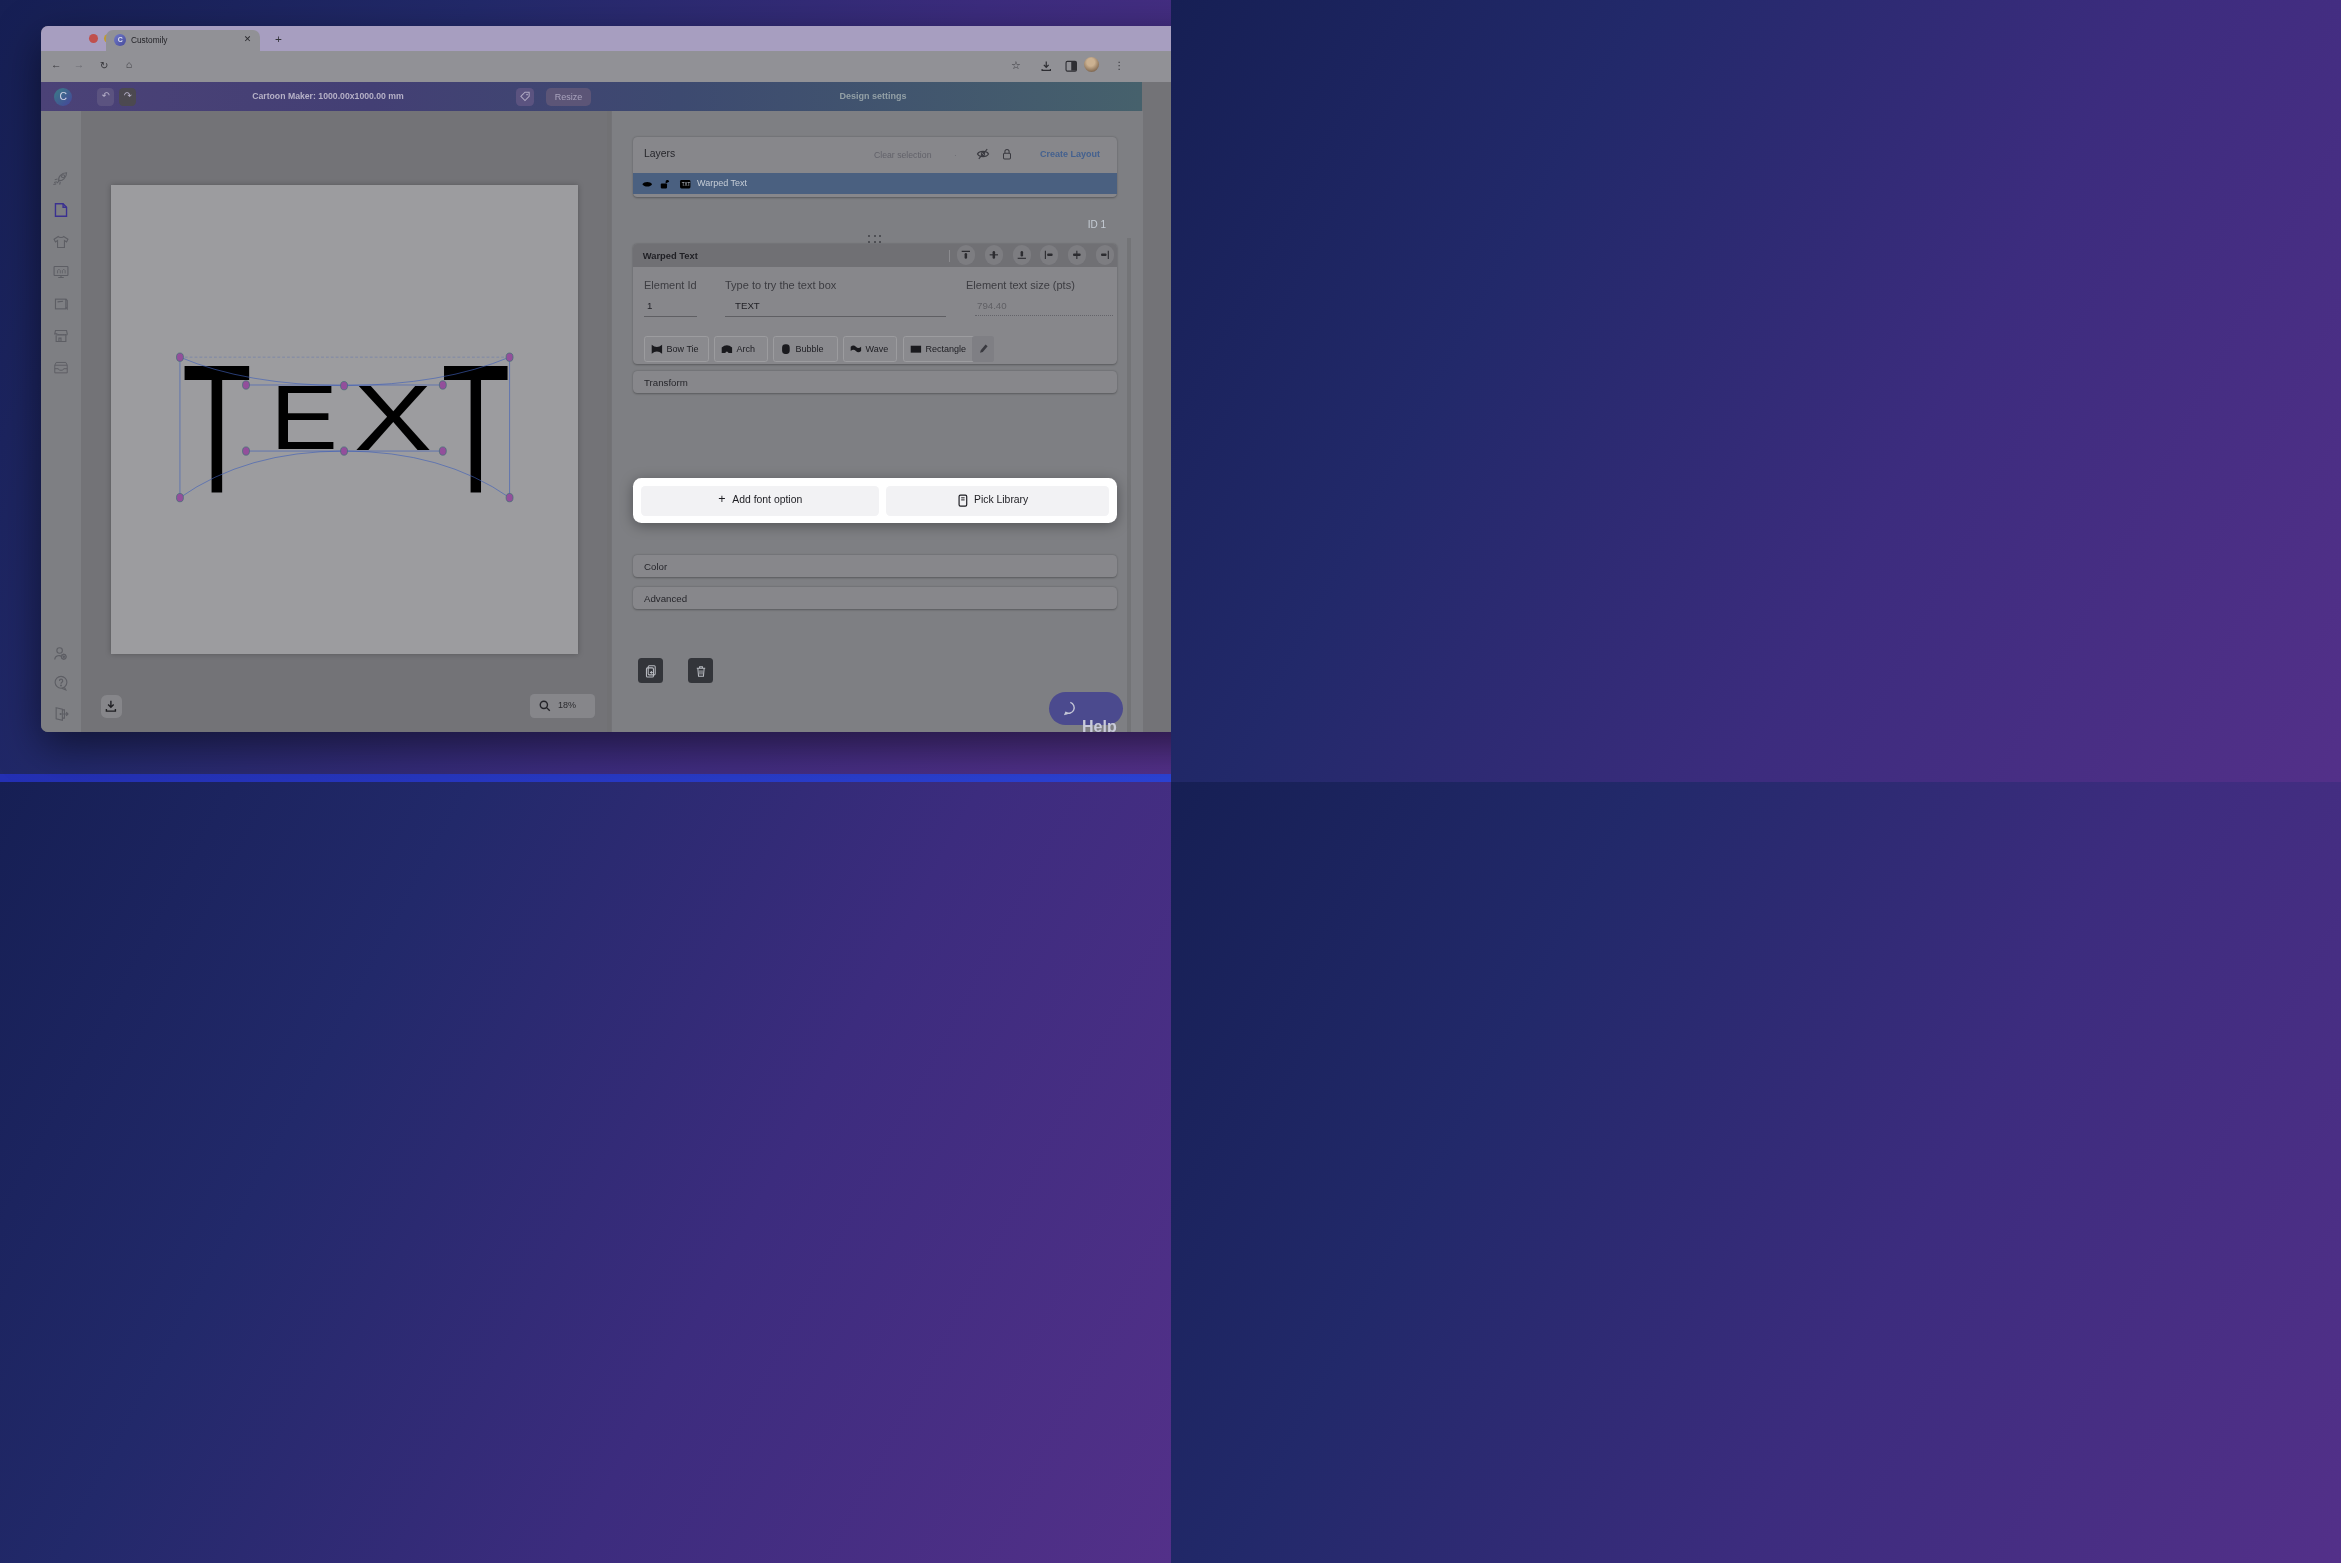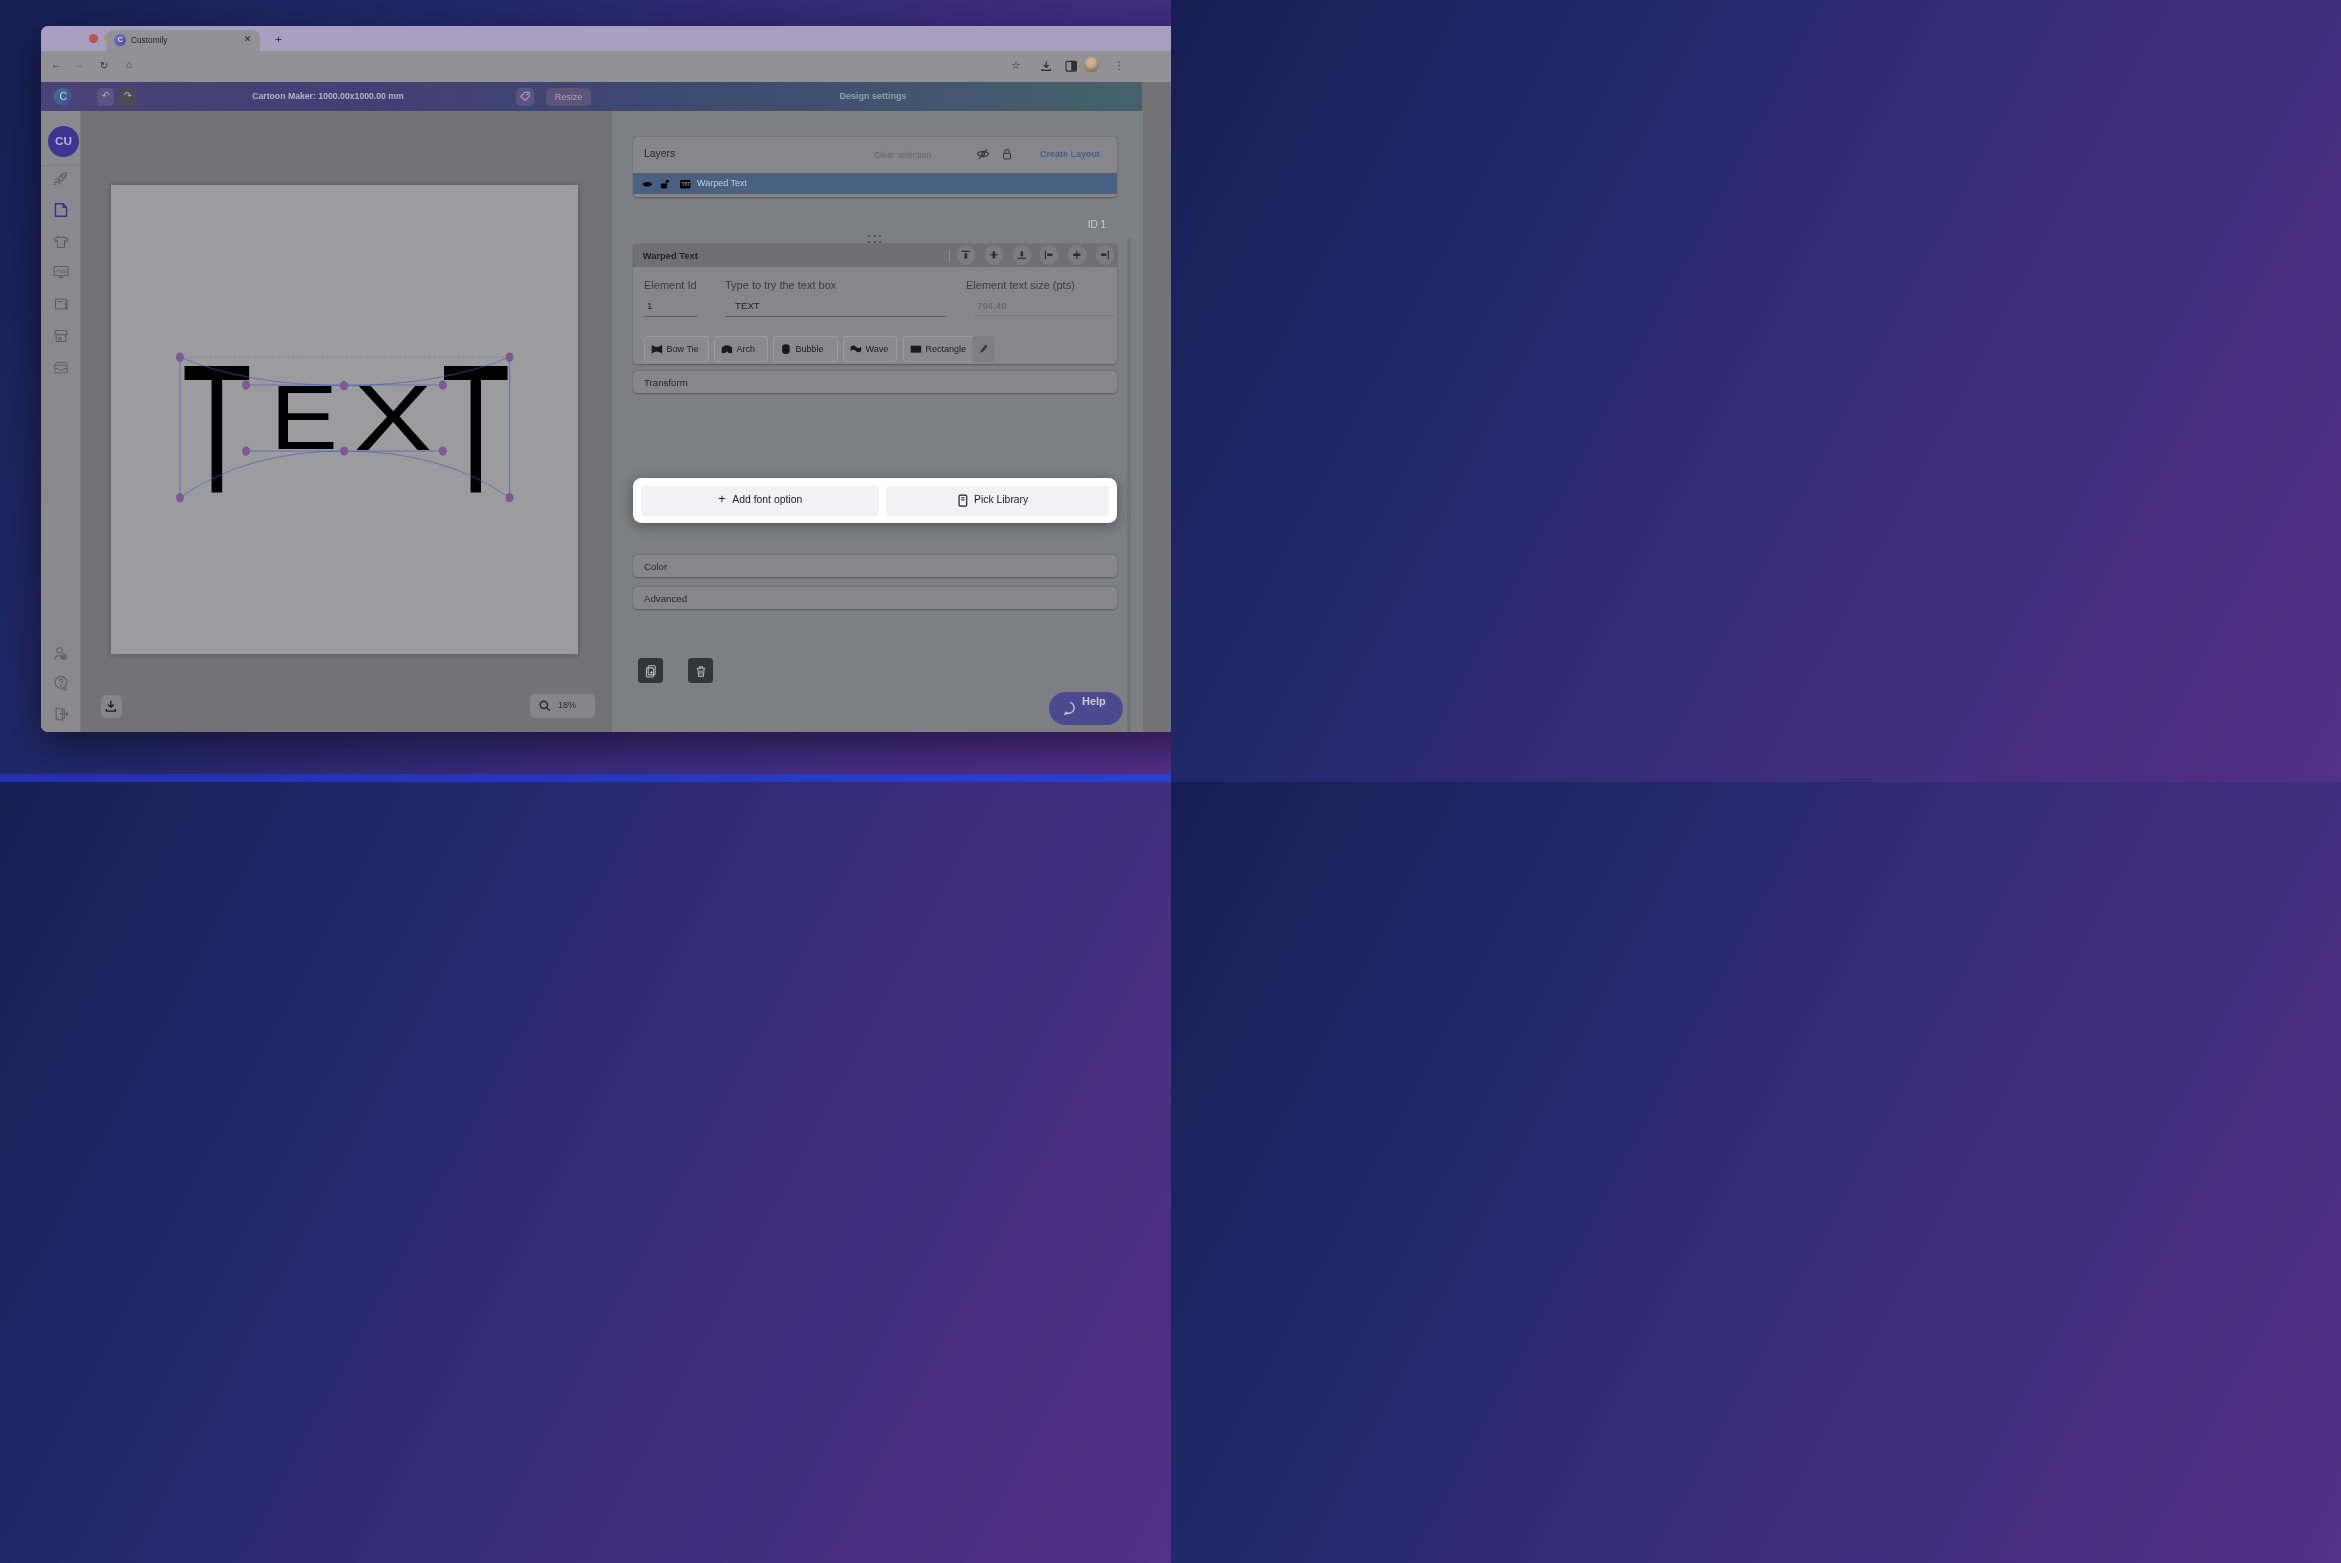--- a/index.html
+++ b/index.html
@@ -137,21 +137,21 @@
     font-size:10.4px; color:#1c1c21; }
   .spotbtn .lbl { position:absolute; top:8.3px; }
 
   
   .sqbtn { position:absolute; width:25px; height:25px; background:#33353a; border-radius:3.5px; }
   .sqbtn svg { position:absolute; left:5.6px; top:5.6px; width:14px; height:14px; stroke:#b9bcc2; fill:none; stroke-width:1.5; }
 
   .helppill { position:absolute; left:1008px; top:610px; width:74px; height:33px; background:#4b4a8e;
     border-radius:16.7px; }
   .helppill svg { position:absolute; left:14px; top:9px; width:14.6px; height:14.6px; stroke:#c3c5d6; fill:none; stroke-width:2; }
-  .helplbl { position:absolute; left:33px; top:3px; font-size:11px; font-weight:bold; color:#c9cbda; }
+  .helplbl { position:absolute; left:33px; top:26px; font-size:16px; font-weight:bold; color:#c9cbda; }
 </style>
 </head>
 <body>
 
 <div class="desktop-bottom"></div>
 
 <div class="window">
 
   <div class="tabstrip">
     <div class="tl" style="left:48px;background:#c0504d"></div>
@@ -193,24 +193,20 @@
       <div class="tagbtn">
         <svg width="18" height="17.4" viewBox="0 0 26 25">
             <path d="M7 12 L13 6 H19 V12 L13 18 Z" fill="none" stroke="#b1abc4" stroke-width="1.5"></path>
             <circle cx="16" cy="9.5" r="1.2" fill="#b1abc4"></circle>
           </svg>
       </div>
       <div class="resizebtn">Resize</div>
       <div class="ds-title">Design settings</div>
     </div>
 
-    <div class="sidebar">
-      <div class="cu">CU</div>
-      <div class="sep"></div>
-    </div>
     <div class="sbic" style="top:88px">
       <svg viewBox="0 0 26 26">
           <path d="M10 16 C8 10 14 4 21 4 C21 11 15 17 9 15 Z"></path>
           <circle cx="16" cy="9" r="2.2"></circle>
           <path d="M10 16 L7 19 M8 13 L4 14 M12 17 L11 21"></path>
           <path d="M3 18 L7 17 M2 21 L6 20"></path>
         </svg>
     </div>
     <div class="sbic active" style="top:119px">
       <svg viewBox="0 0 26 26">

